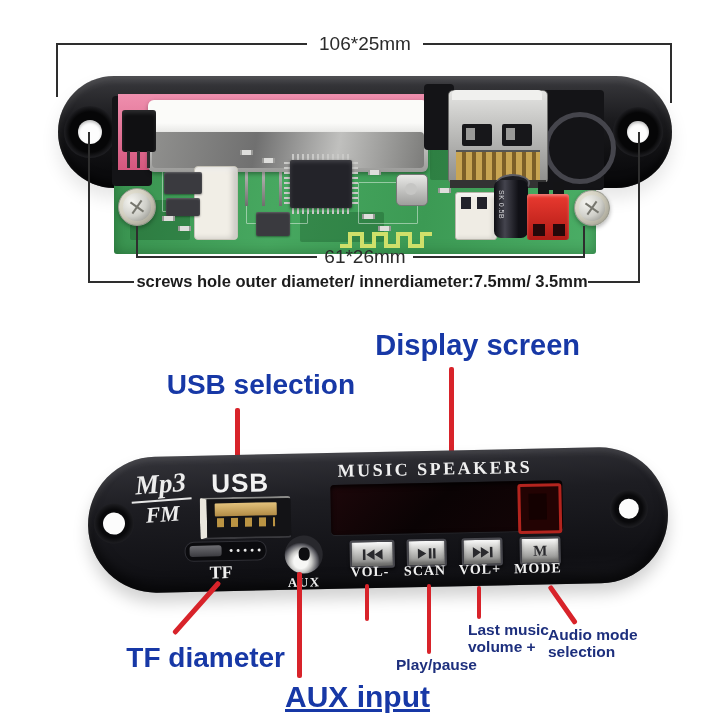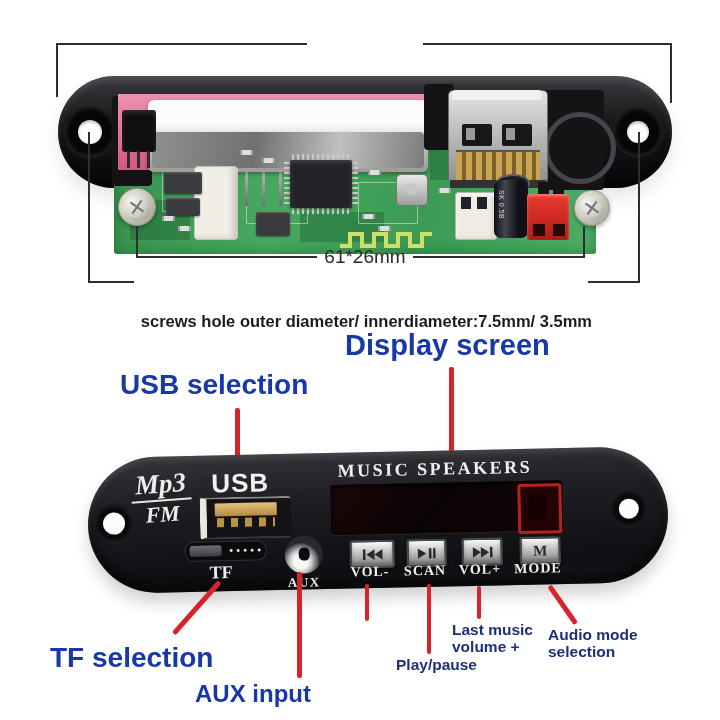--- a/index.html
+++ b/index.html
@@ -3,21 +3,21 @@
 <meta charset="utf-8">
 <style>
   html,body{margin:0;padding:0;background:#fff;}
   .stage{position:relative;width:720px;height:720px;background:#fff;overflow:hidden;
          font-family:"Liberation Sans",sans-serif;}
   .a{position:absolute;}
 
   
   .dline{background:#2e2e2e;}
   .dimtext{color:#2b2b2b;font-size:19px;text-align:center;}
-  .notetext{color:#1c1c1c;font-size:16.5px;font-weight:bold;text-align:right;white-space:nowrap;margin-top:40px;}
+  .notetext{color:#1c1c1c;font-size:16.5px;font-weight:bold;text-align:center;white-space:nowrap;}
 
   
   .bracket{left:58px;top:76px;width:614px;height:112px;border-radius:56px;
     background:linear-gradient(180deg,#3a3a3e,#1a1a1d 40%,#0b0b0d 85%);
     box-shadow:inset 0 4px 7px rgba(255,255,255,.14), inset 0 -6px 10px rgba(0,0,0,.7), 0 10px 18px rgba(0,0,0,.10);}
   .holering{border-radius:50%;background:radial-gradient(circle,#060607 55%,#2e2e33 80%,#121215);}
   .hr-l{left:64px;top:106px;width:52px;height:52px;}
   .hr-r{left:613px;top:107px;width:50px;height:50px;}
   .holewhite{border-radius:50%;background:#fdfdfd;box-shadow:inset 0 2px 3px rgba(0,0,0,.25);}
   .hw-l{left:78px;top:120px;width:24px;height:24px;}
@@ -115,31 +115,32 @@
   .p-redsq-in{left:8px;top:7px;width:18px;height:26px;background:#140101;}
   .p-btn{top:88px;height:24px;border:2px solid #47474d;border-radius:3px;
     background:linear-gradient(180deg,#fbfbfb,#d4d4d2 30%,#8f8f8d 88%);
     box-shadow:0 2px 3px rgba(0,0,0,.6),inset 0 -3px 4px rgba(0,0,0,.28);
     display:flex;align-items:center;justify-content:center;}
   .p-btn svg{display:block;}
   .p-btnlabel{top:112px;width:60px;text-align:center;font-weight:bold;font-size:14px;letter-spacing:1px;}
   .modeM{font-family:"Liberation Serif",serif;font-weight:bold;font-size:15px;color:#2a2a2e;line-height:15px;}
 
   
-  .bigblue{color:#1738a6;font-weight:bold;font-size:28px;text-align:left;width:235px;}
+  .bigblue{color:#1738a6;font-weight:bold;font-size:28px;text-align:right;width:235px;}
   .navy{color:#1d2f7d;font-weight:bold;font-size:15.5px;line-height:1.1;white-space:pre-line;}
   .redline{background:#d8232a;border-radius:2px;}
 </style>
 </head>
 <body>
 
 <div class="stage">
 
   <div class="a dline" style="left:57px;top:43px;width:250px;height:2px;"></div>
   <div class="a dline" style="left:423px;top:43px;width:249px;height:2px;"></div>
+  <div class="a dimtext" style="left:307px;top:33px;width:116px;">106*25mm</div>
   <div class="a dline" style="left:56px;top:43px;width:2px;height:54px;"></div>
   <div class="a dline" style="left:670px;top:43px;width:2px;height:60px;"></div>
 
   <div class="a bracket"></div>
   <div class="a holering hr-l"></div>
   <div class="a holering hr-r"></div>
 
   <div class="a pcb"></div>
   <div class="a pcbpatch" style="left:130px;top:200px;width:60px;height:40px;"></div>
   <div class="a pcbpatch" style="left:300px;top:212px;width:84px;height:30px;"></div>
@@ -308,21 +309,21 @@
     <div class="a p-btnlabel serif" style="left:419px;">MODE</div>
   </div>
 
   <div class="a redline" style="left:217px;top:582px;width:5px;height:69px;transform:rotate(41.5deg);transform-origin:top center;"></div>
   <div class="a redline" style="left:297px;top:572px;width:5px;height:106px;"></div>
   <div class="a redline" style="left:365px;top:584px;width:4px;height:37px;"></div>
   <div class="a redline" style="left:427px;top:584px;width:4px;height:70px;"></div>
   <div class="a redline" style="left:477px;top:586px;width:4px;height:33px;"></div>
   <div class="a redline" style="left:547px;top:586px;width:5px;height:46px;transform:rotate(-35deg);transform-origin:top center;"></div>
 
-  <div class="a bigblue" style="left:50px;top:642px;">TF selection</div>
-  <div class="a bigblue" style="left:195px;top:680px;font-size:24px;">AUX input</div>
+  <div class="a bigblue" style="left:50px;top:642px;">TF diameter</div>
+  <div class="a bigblue" style="left:195px;top:680px;font-size:30px;text-decoration:underline;">AUX input</div>
   <div class="a navy" style="left:396px;top:656px;">Play/pause</div>
-  <div class="a navy" style="left:452px;top:621px;">Last music
+  <div class="a navy" style="left:468px;top:621px;">Last music
 volume +</div>
   <div class="a navy" style="left:525px;top:626px;margin-left:23px;">Audio mode
 selection</div>
 
 </div>
 
 </body></html>

